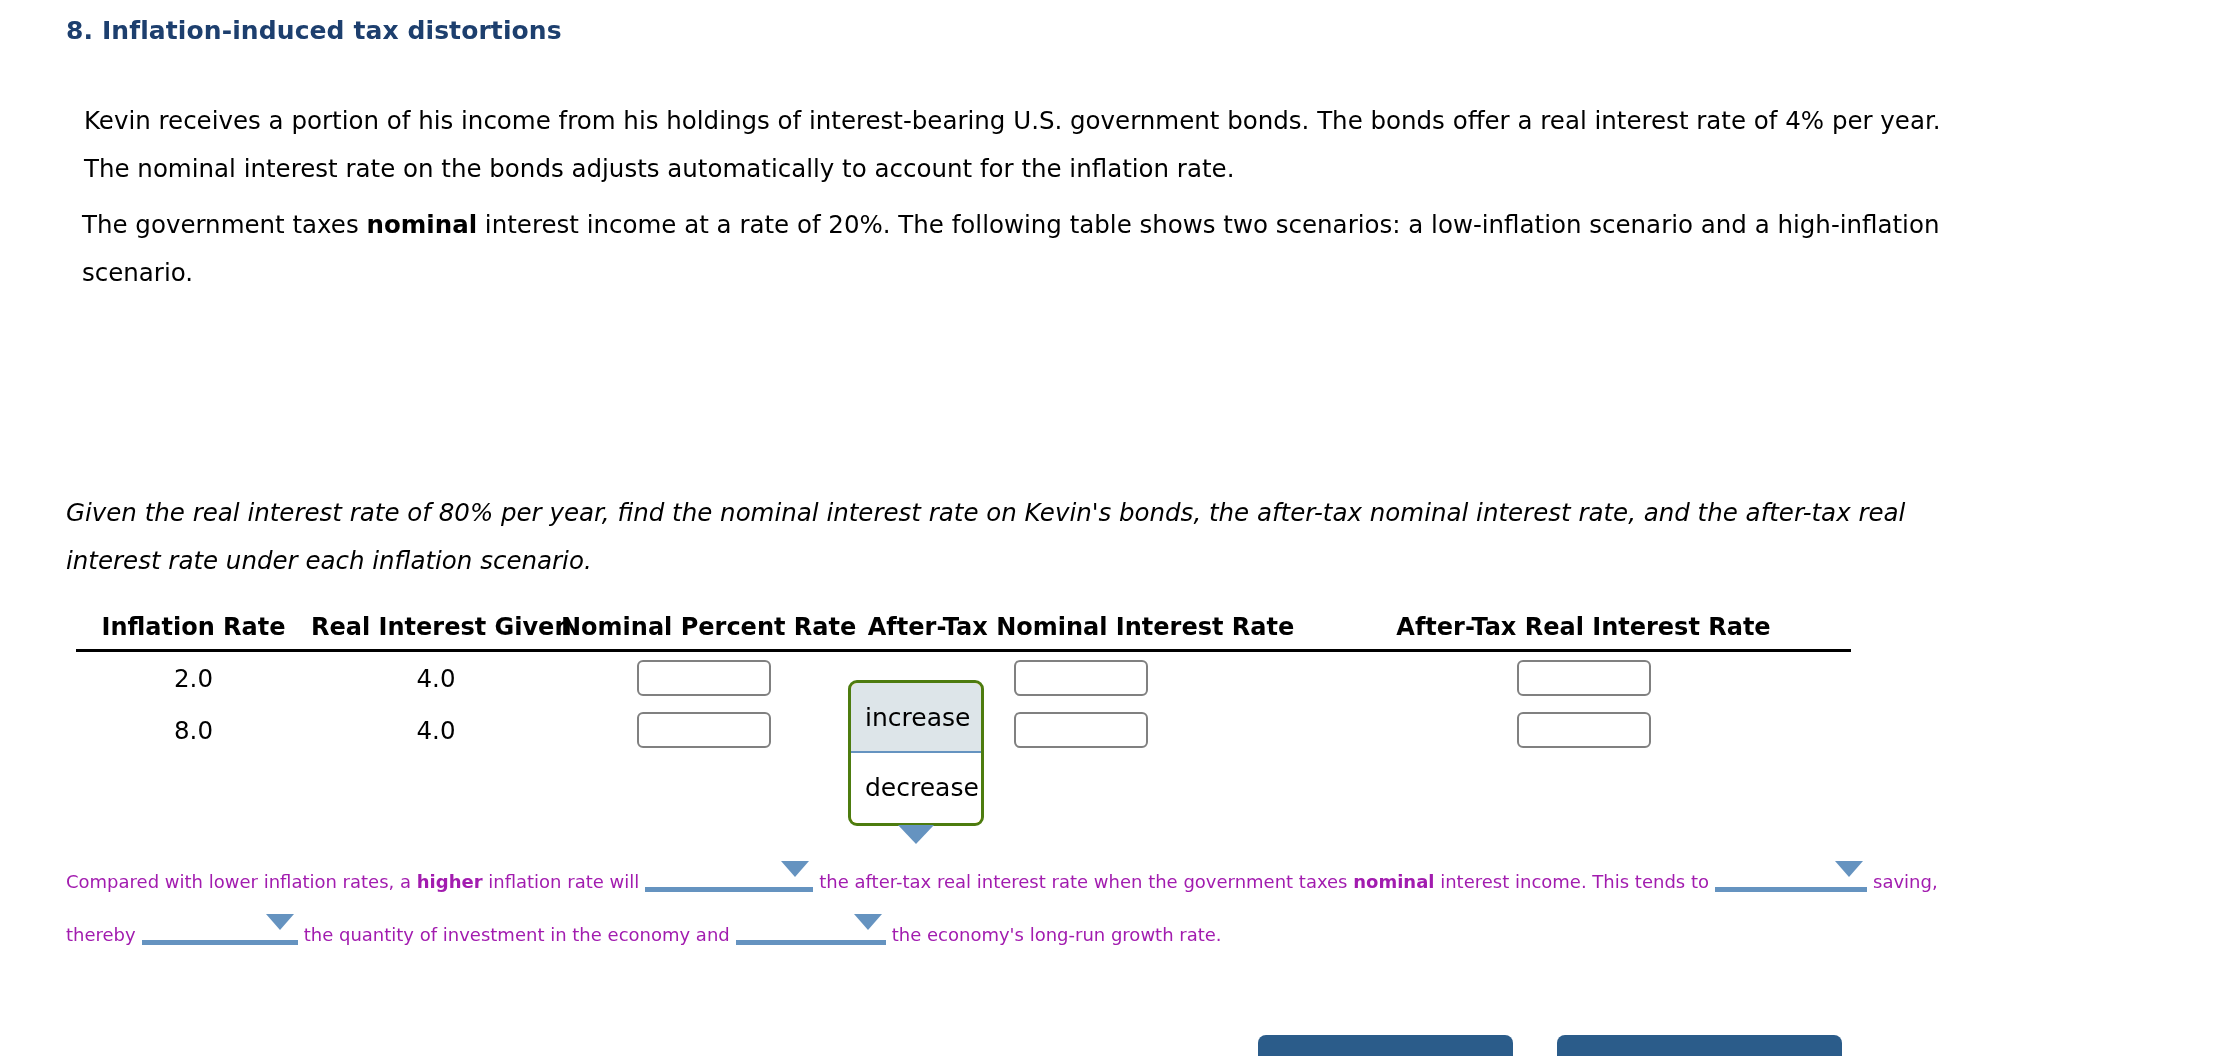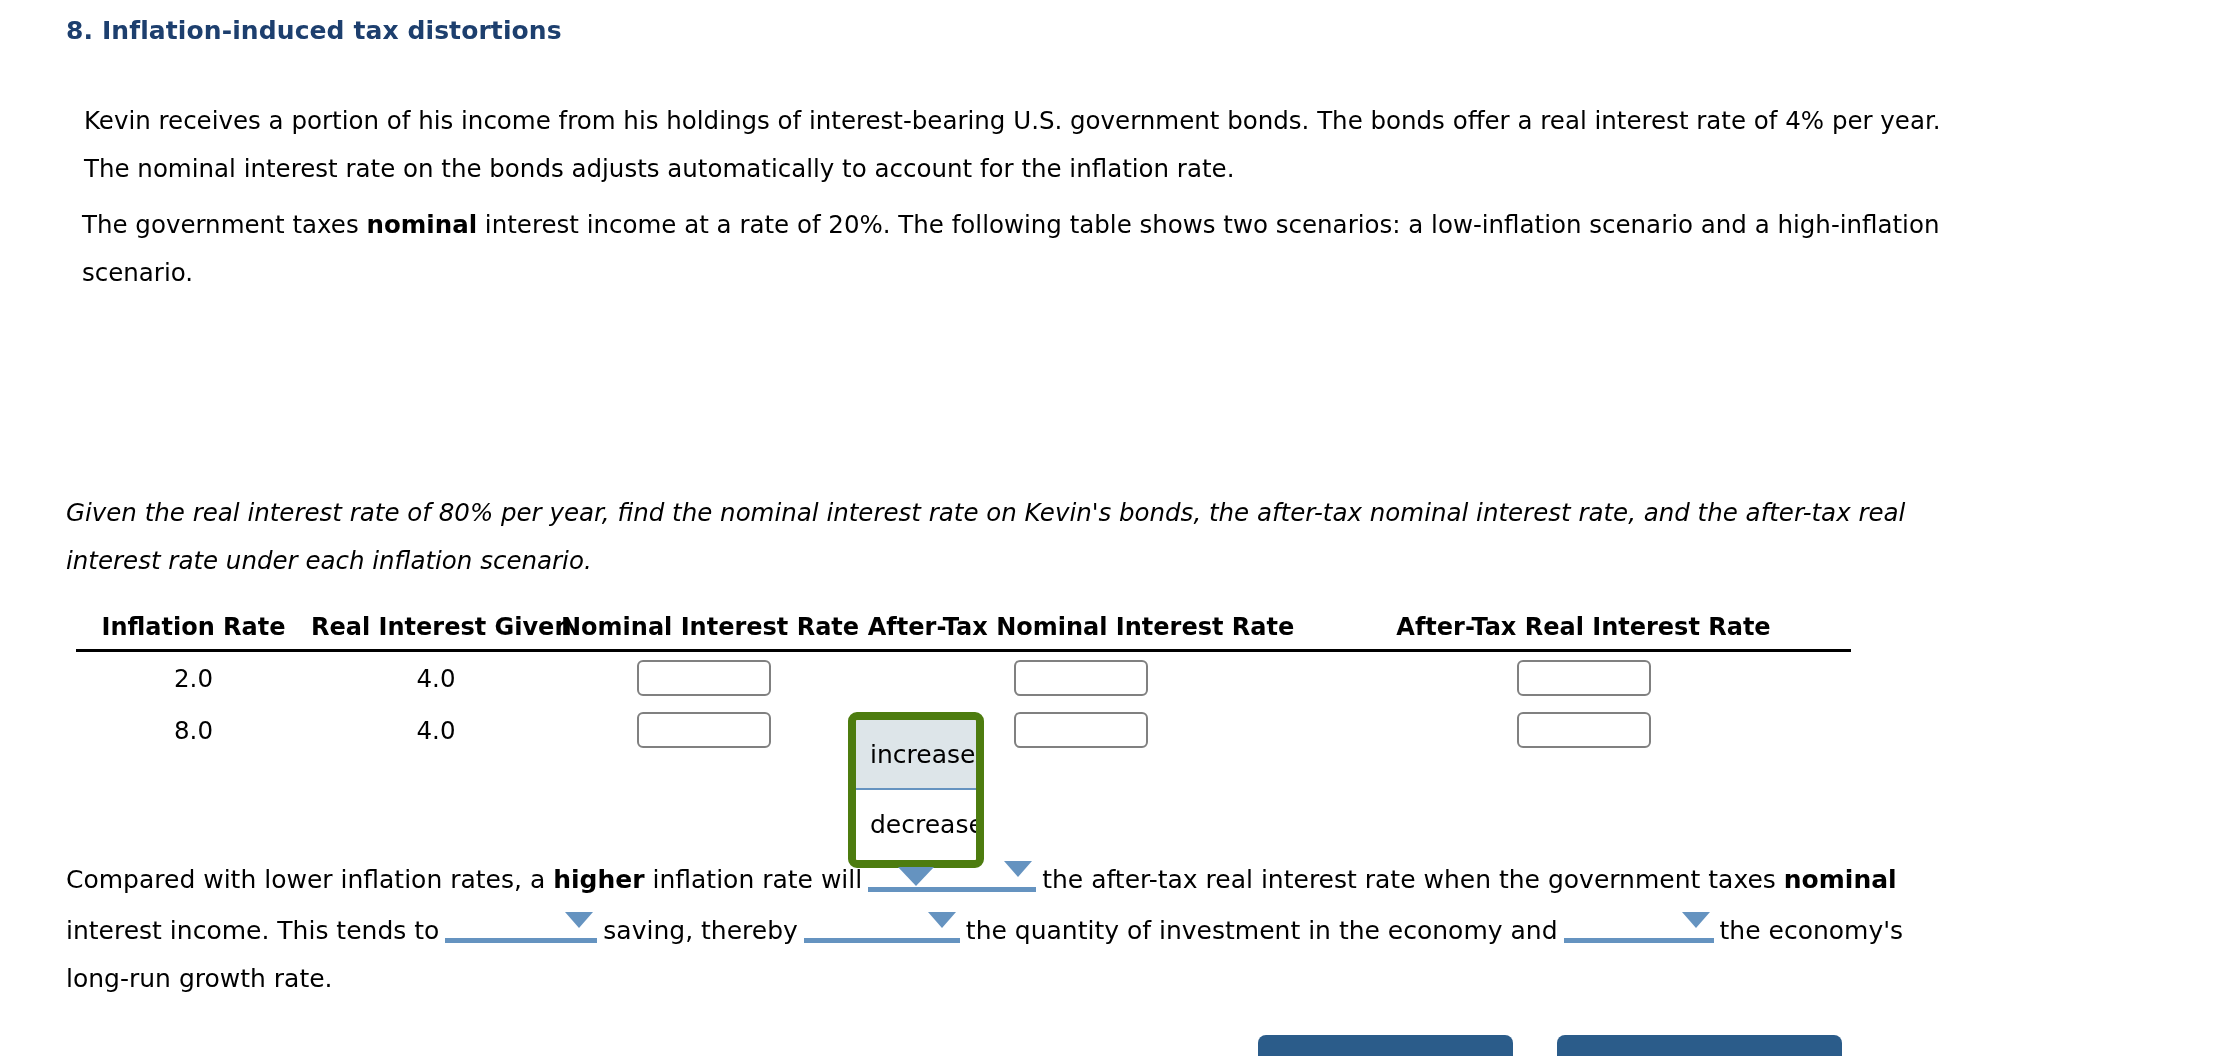--- a/index.html
+++ b/index.html
@@ -124,25 +124,24 @@
 
   
   .dropdown-open {
     position: absolute;
     left: 848px;
     top: 680px;
     width: 136px;
     z-index: 40;
   }
   .dd-box {
-    border: 8px solid #4d7c0f;
+    border: 3px solid #4d7c0f;
     border-radius: 9px;
     background: #eab308;
     overflow: hidden;
-    margin-top: 32px;
   }
   .dd-opt {
     height: 70px;
     line-height: 70px;
     padding-left: 14px;
     font-size: 25px;
     color: #000000;
     background: #ffffff;
     box-sizing: border-box;
     white-space: nowrap;
@@ -160,23 +159,23 @@
     position: relative;
     top: -1px;
   }
 
   
   .conclusion {
     position: absolute;
     left: 66px;
     top: 853px;
     width: 1900px;
-    font-size: 25px;
+    font-size: 18px;
     line-height: 48px;
-    color: #000000;
+    color: #a21caf;
   }
   .conclusion b { font-weight: bold; }
 
   .inline-select {
     display: inline-block;
     position: relative;
     vertical-align: baseline;
     height: 30px;
     border-bottom: 5px solid #6593c0;
     margin: 0 6px;
@@ -247,21 +246,21 @@
         <col class="col-1">
           <col class="col-2">
           <col class="col-3">
           <col class="col-4">
           <col class="col-5">
       </colgroup>
       <thead>
         <tr>
           <th class="th-main">Inflation Rate</th>
           <th class="th-main">Real Interest Given</th>
-          <th class="th-main">Nominal Interest Rate</th>
+          <th class="th-main">Nominal Percent Rate</th>
           <th class="th-main">After-Tax Nominal Interest Rate</th>
           <th class="th-main">After-Tax Real Interest Rate</th>
         </tr>
         <tr class="head-rule">
           <td colspan="5"></td>
         </tr>
       </thead>
       <tbody>
         <tr class="data-row">
           <td>2.0</td>

